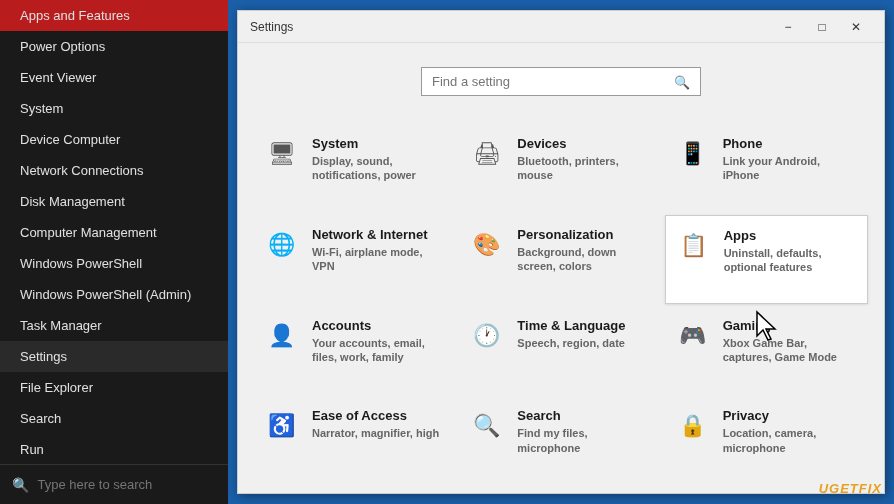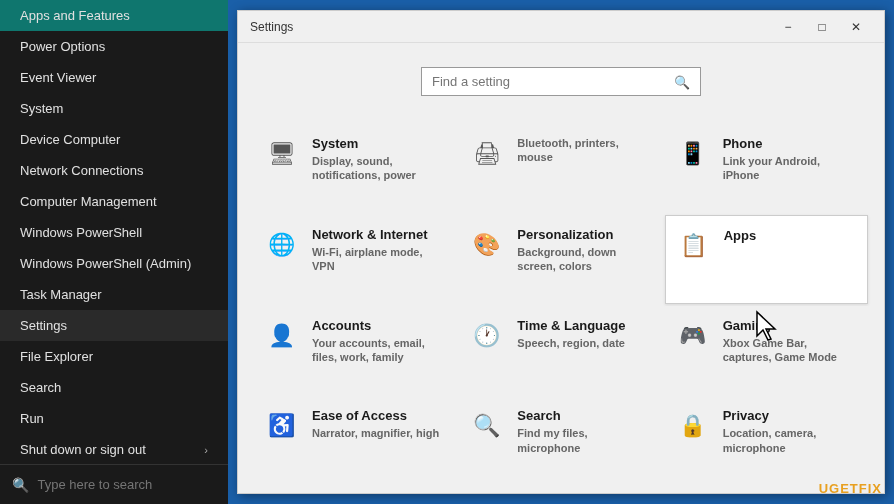--- a/index.html
+++ b/index.html
@@ -29,21 +29,21 @@
       padding: 8px 20px;
       font-size: 13px;
       cursor: pointer;
       white-space: nowrap;
       display: flex;
       align-items: center;
       justify-content: space-between;
       color: #e0e0e0;
     }
     .context-menu-item:hover, .context-menu-item.active {
-      background: #0f766e;
+      background: #b91c1c;
     }
     .context-menu-item.active {
       background: #2a2a2a;
     }
     .context-menu-item .arrow {
       font-size: 11px;
       color: #aaa;
     }
 
     
@@ -207,20 +207,21 @@
 
     
     .watermark {
       position: absolute;
       bottom: 8px;
       right: 12px;
       font-size: 13px;
       font-weight: bold;
       color: #e8a020;
       letter-spacing: 1px;
+      font-style: italic;
     }
   </style>
 </head>
 <body>
 
 <div class="context-menu">
   <div id="menu-items-container">
       <div class="context-menu-item">
         <span>Apps and Features</span>
       </div>
@@ -231,20 +232,23 @@
         <span>Event Viewer</span>
       </div>
       <div class="context-menu-item">
         <span>System</span>
       </div>
       <div class="context-menu-item">
         <span>Device Computer</span>
       </div>
       <div class="context-menu-item">
         <span>Network Connections</span>
+      </div>
+      <div class="context-menu-item">
+        <span>Disk Management</span>
       </div>
       <div class="context-menu-item">
         <span>Computer Management</span>
       </div>
       <div class="context-menu-item">
         <span>Windows PowerShell</span>
       </div>
       <div class="context-menu-item">
         <span>Windows PowerShell (Admin)</span>
       </div>
@@ -298,20 +302,21 @@
   <div class="settings-tile">
         <div class="tile-icon">🖥</div>
         <div class="tile-text">
           <div class="tile-title">System</div>
           <div class="tile-desc">Display, sound, notifications, power</div>
         </div>
       </div>
       <div class="settings-tile">
         <div class="tile-icon">🖨</div>
         <div class="tile-text">
+          <div class="tile-title">Devices</div>
           <div class="tile-desc">Bluetooth, printers, mouse</div>
         </div>
       </div>
       <div class="settings-tile">
         <div class="tile-icon">📱</div>
         <div class="tile-text">
           <div class="tile-title">Phone</div>
           <div class="tile-desc">Link your Android, iPhone</div>
         </div>
       </div>
@@ -326,20 +331,21 @@
         <div class="tile-icon">🎨</div>
         <div class="tile-text">
           <div class="tile-title">Personalization</div>
           <div class="tile-desc">Background, down screen, colors</div>
         </div>
       </div>
       <div class="settings-tile highlighted">
         <div class="tile-icon">📋</div>
         <div class="tile-text">
           <div class="tile-title">Apps</div>
+          <div class="tile-desc">Uninstall, defaults, optional features</div>
         </div>
       </div>
       <div class="settings-tile">
         <div class="tile-icon">👤</div>
         <div class="tile-text">
           <div class="tile-title">Accounts</div>
           <div class="tile-desc">Your accounts, email, files, work, family</div>
         </div>
       </div>
       <div class="settings-tile">

